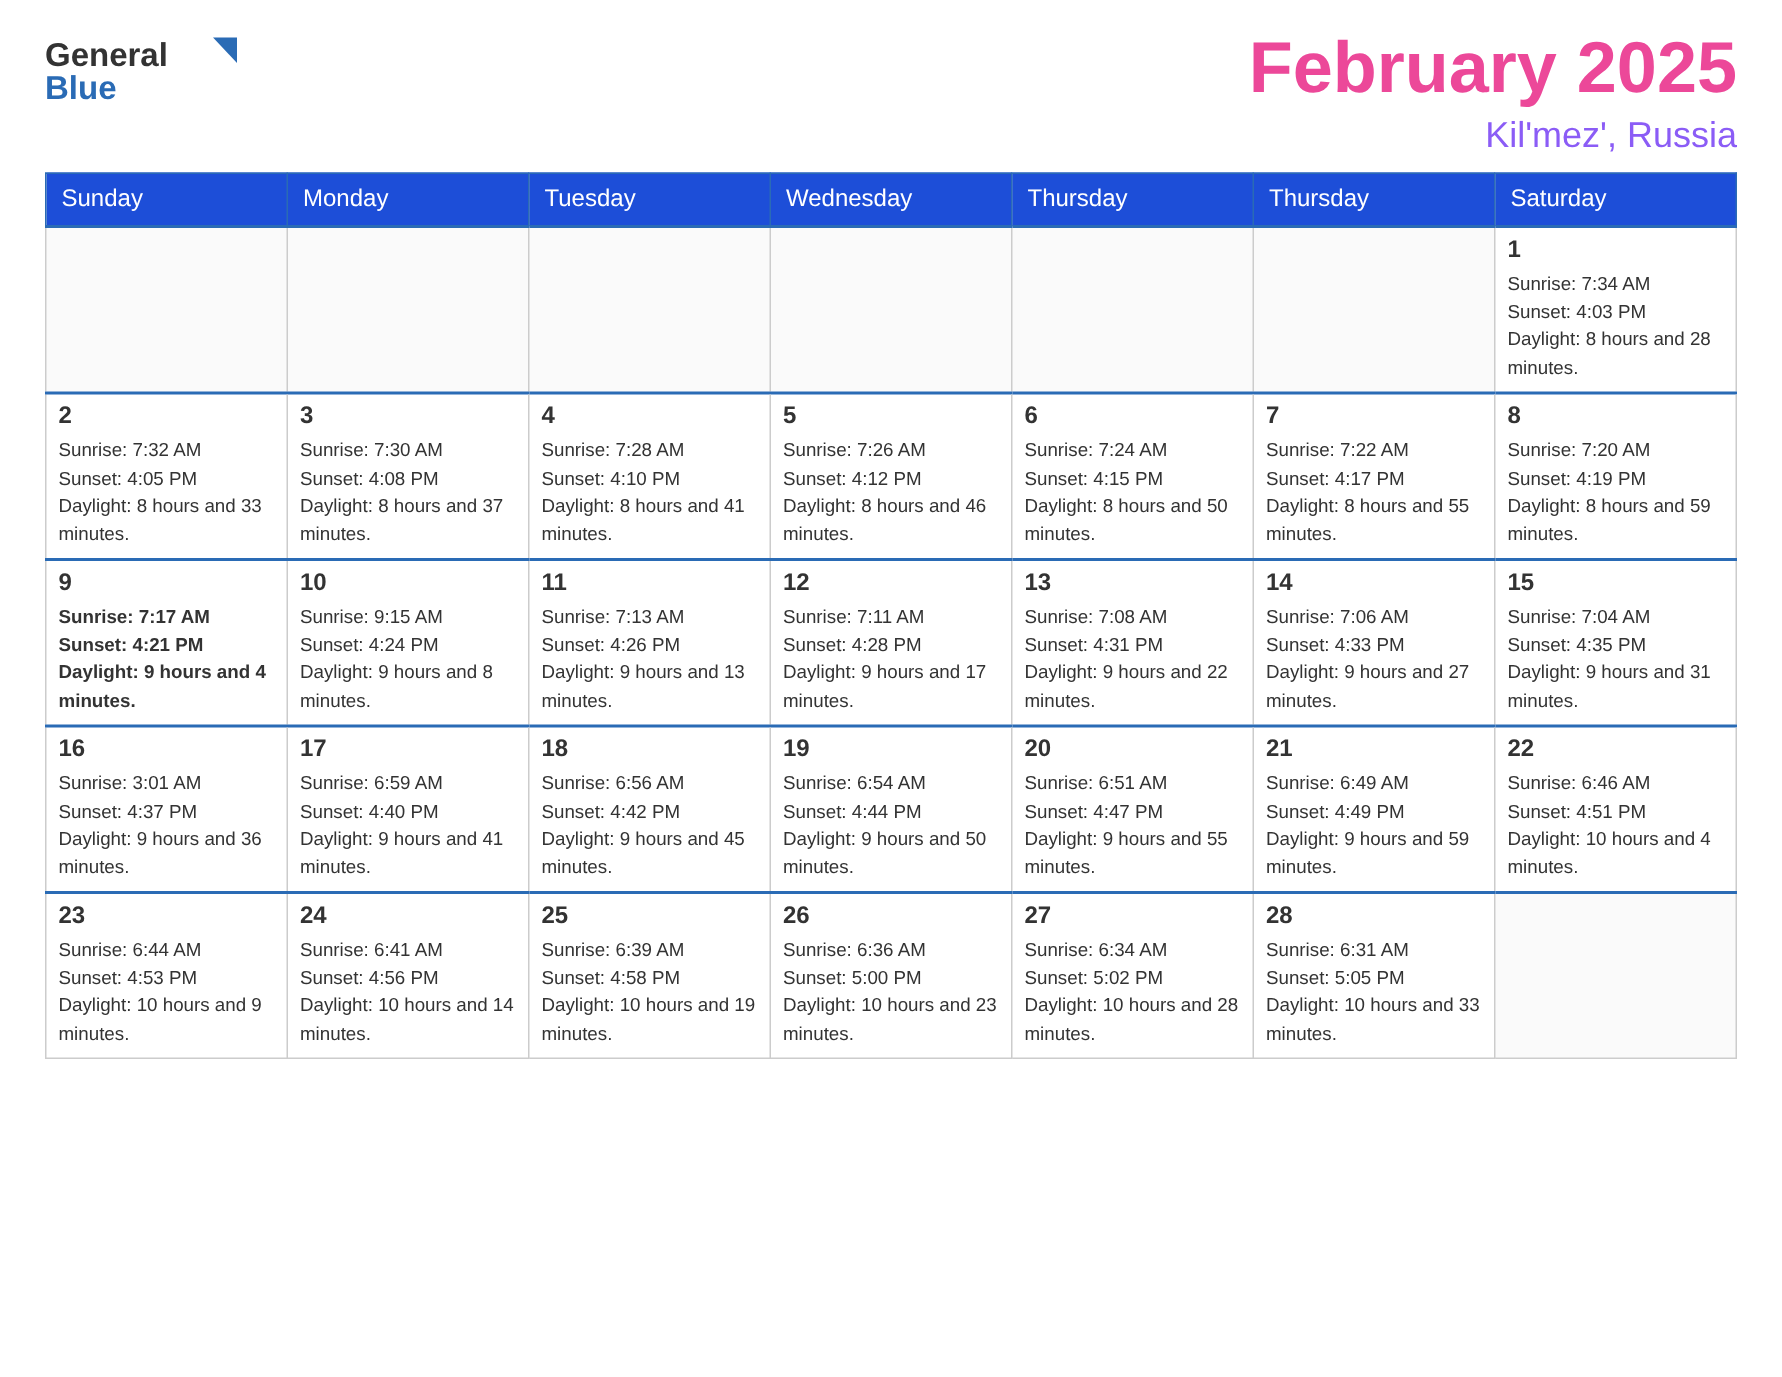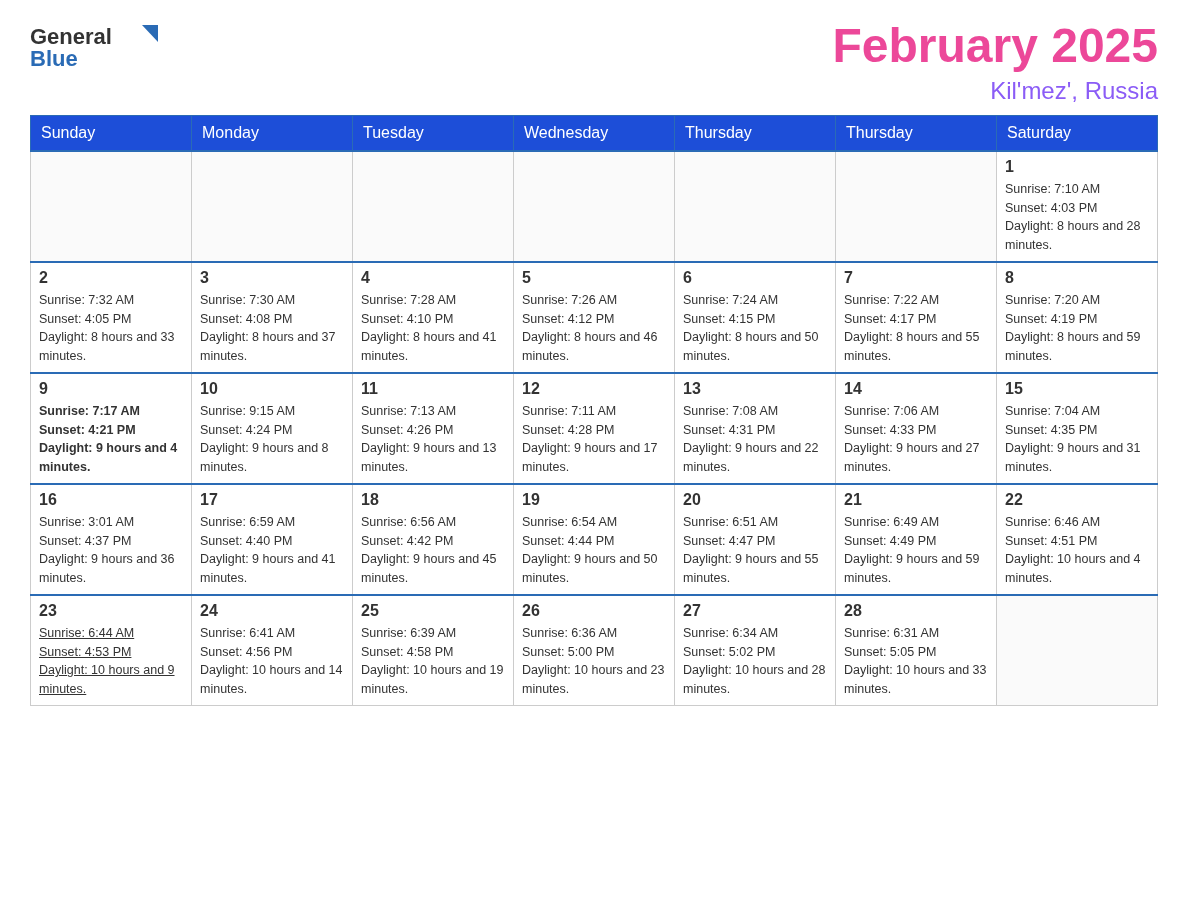--- a/index.html
+++ b/index.html
@@ -119,21 +119,21 @@
   <tbody id="calendar-body">
   <tr>
         <td class="empty-cell"></td>
         <td class="empty-cell"></td>
         <td class="empty-cell"></td>
         <td class="empty-cell"></td>
         <td class="empty-cell"></td>
         <td class="empty-cell"></td>
         <td>
           <span class="day-number">1</span>
-          <div class="day-info" style="white-space: pre-line;">Sunrise: 7:10 AM
+          <div class="day-info" style="white-space: pre-line;">Sunrise: 7:34 AM
 Sunset: 4:03 PM
 Daylight: 8 hours and 28 minutes.</div>
         </td>
       </tr>
       <tr>
         <td>
           <span class="day-number">2</span>
           <div class="day-info" style="white-space: pre-line;">Sunrise: 7:32 AM
 Sunset: 4:05 PM
 Daylight: 8 hours and 33 minutes.</div>
@@ -259,21 +259,21 @@
         <td>
           <span class="day-number">22</span>
           <div class="day-info" style="white-space: pre-line;">Sunrise: 6:46 AM
 Sunset: 4:51 PM
 Daylight: 10 hours and 4 minutes.</div>
         </td>
       </tr>
       <tr>
         <td>
           <span class="day-number">23</span>
-          <div class="day-info" style="white-space: pre-line; text-decoration: underline;">Sunrise: 6:44 AM
+          <div class="day-info" style="white-space: pre-line;">Sunrise: 6:44 AM
 Sunset: 4:53 PM
 Daylight: 10 hours and 9 minutes.</div>
         </td>
         <td>
           <span class="day-number">24</span>
           <div class="day-info" style="white-space: pre-line;">Sunrise: 6:41 AM
 Sunset: 4:56 PM
 Daylight: 10 hours and 14 minutes.</div>
         </td>
         <td>

